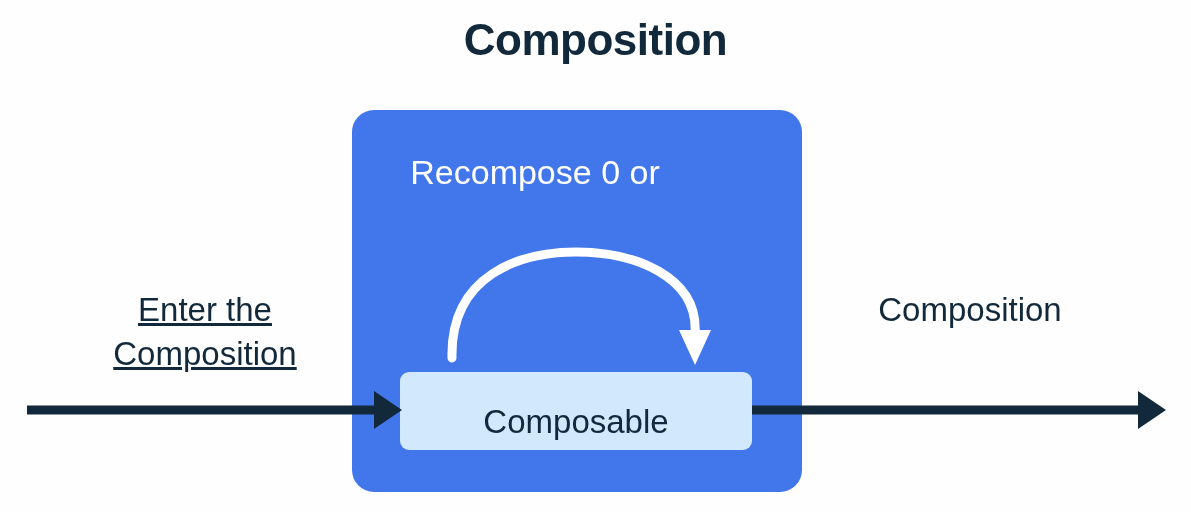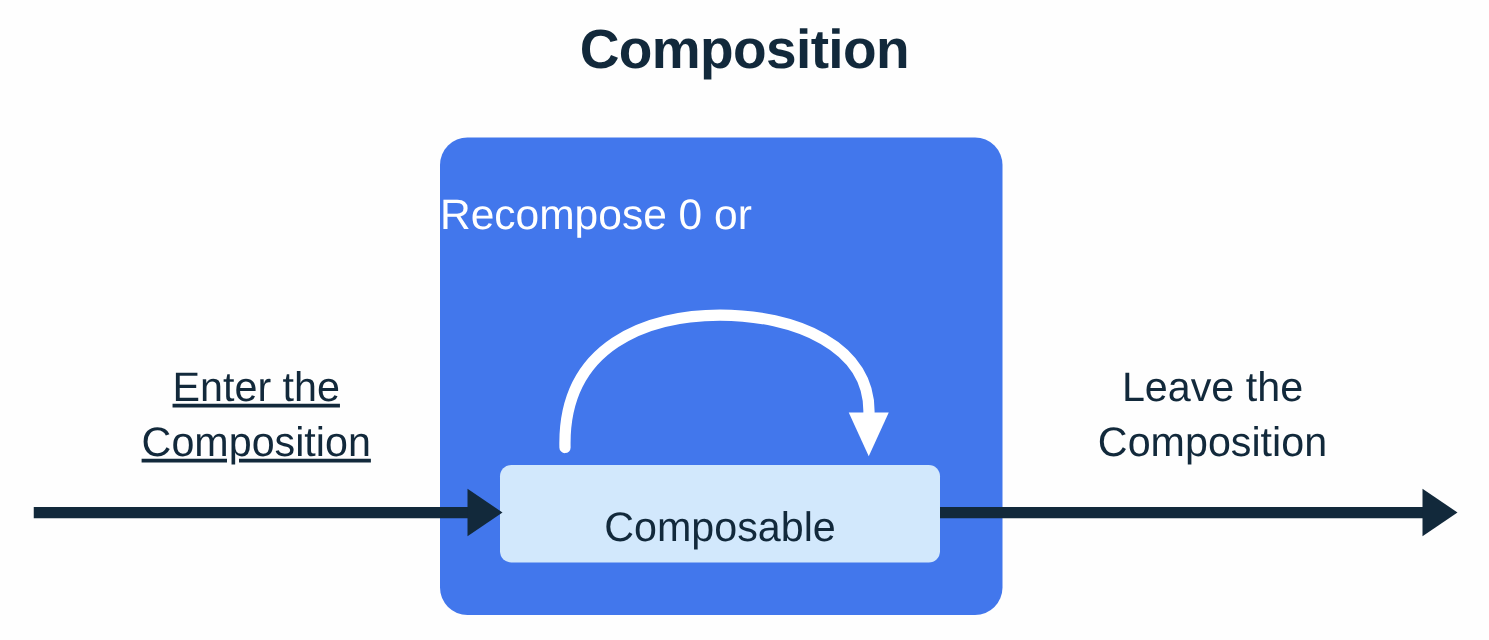--- a/index.html
+++ b/index.html
@@ -43,21 +43,21 @@
     background: #4277ec;
     border-radius: 22px;
   }
 
   
   #recompose-caption {
     position: absolute;
     left: 352px;
     top: 150px;
     width: 366px;
-    text-align: left;
+    text-align: center;
     color: #ffffff;
     font-size: 34px;
     line-height: 44px;
     font-weight: normal;
   }
   #recompose-caption .line {
     display: block;
   }
 
   
@@ -134,17 +134,16 @@
   </svg>
 
   <div style="position:absolute; left:55px; top:288px; width:300px; text-align:center;
               color:#12293b; font-size:33px; line-height:44px;text-decoration:underline;">
     <span style="display:block;">Enter the</span>
     <span style="display:block;">Composition</span>
   </div>
 
   <div style="position:absolute; left:820px; top:288px; width:300px; text-align:center;
               color:#12293b; font-size:33px; line-height:44px;">
-    <span style="display:block;">Leave the</span>
     <span style="display:block;">Composition</span>
   </div>
 
 </div>
 
 </body></html>

